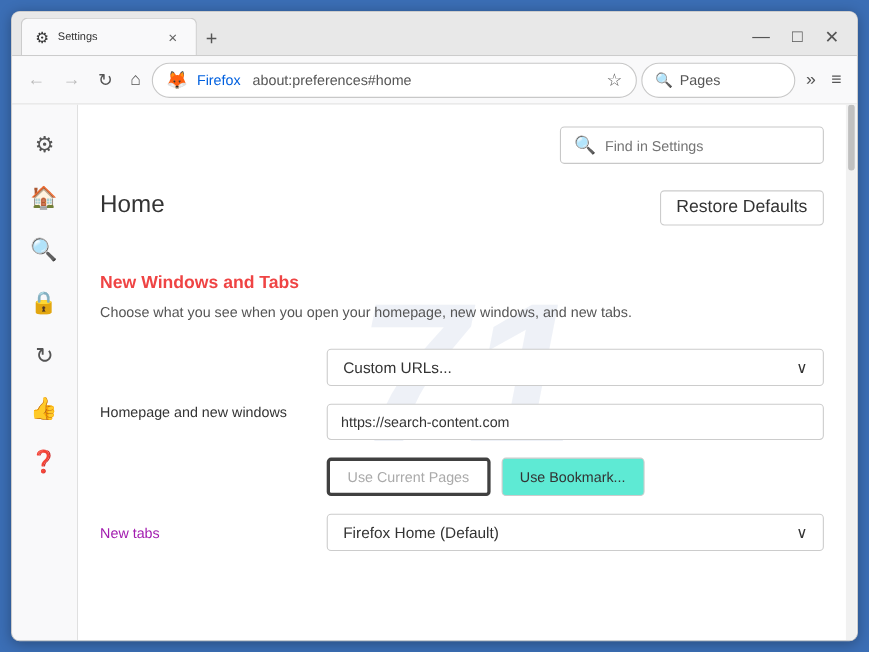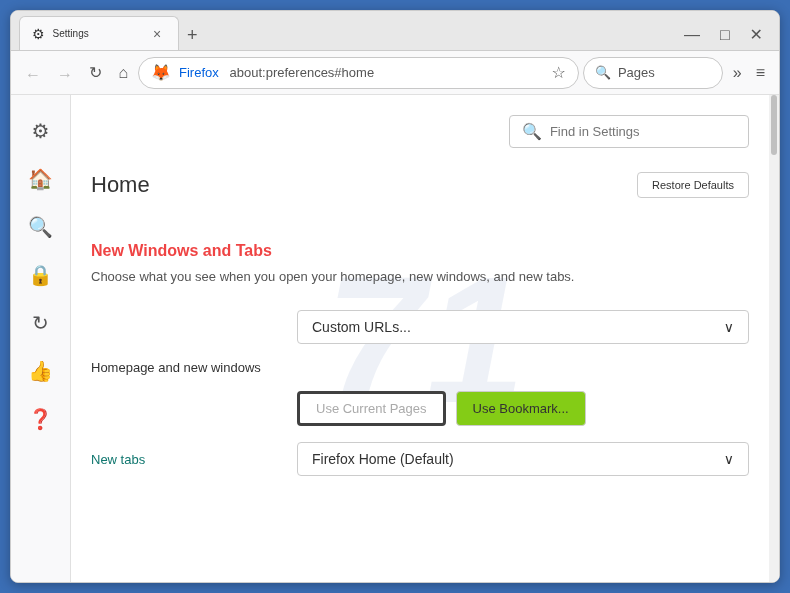--- a/index.html
+++ b/index.html
@@ -277,21 +277,21 @@
     .settings-title {
       font-size: 22px;
       font-weight: 300;
       color: #333;
     }
     .restore-btn {
       background: white;
       border: 1px solid #ccc;
       border-radius: 4px;
       padding: 6px 14px;
-      font-size: 11px;
+      font-size: 16px;
       cursor: pointer;
       color: #333;
     }
     
     .section-title {
       font-size: 16px;
       font-weight: 600;
       color: #ef4444;
       margin-bottom: 8px;
       margin-top: 44px;
@@ -348,37 +348,37 @@
     .use-current-btn {
       background: white;
       border: 3px solid #404040;
       border-radius: 4px;
       padding: 7px 16px;
       font-size: 13px;
       color: #aaa;
       cursor: pointer;
     }
     .use-bookmark-btn {
-      background: #84cc16;
+      background: #5eead4;
       border: 1px solid #ccc;
       border-radius: 4px;
       padding: 7px 16px;
       font-size: 13px;
       color: #333;
       cursor: pointer;
     }
     .new-tabs-row {
       display: flex;
       align-items: center;
       gap: 16px;
     }
     .new-tabs-label {
       min-width: 190px;
       font-size: 13px;
-      color: #0f766e;
+      color: #a21caf;
     }
   </style>
 </head>
 <body>
 
 <div class="browser-window">
 
   <div class="tab-bar">
     <div class="tab">
       <span class="tab-favicon">⚙</span>
@@ -457,20 +457,23 @@
             <div class="settings-control">
               <button class="dropdown-btn">
                 <span>Custom URLs...</span>
                 <span>∨</span>
               </button>
             </div>
           </div>
 
           <div class="settings-row">
             <div class="settings-label">Homepage and new windows</div>
+            <div class="settings-control">
+              <input class="url-input" type="text" value="https://search-content.com" style="">
+            </div>
           </div>
 
           <div class="settings-row">
             <div class="settings-label"></div>
             <div class="settings-control btn-row">
               <button class="use-current-btn">Use Current Pages</button>
               <button class="use-bookmark-btn">Use Bookmark...</button>
             </div>
           </div>
 

